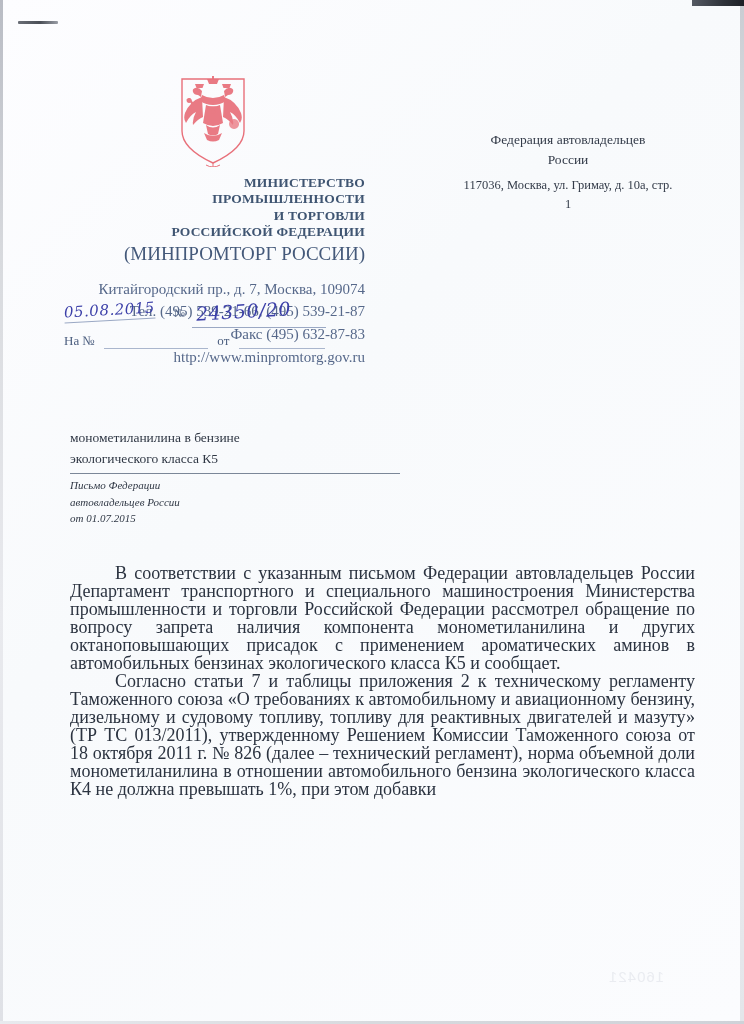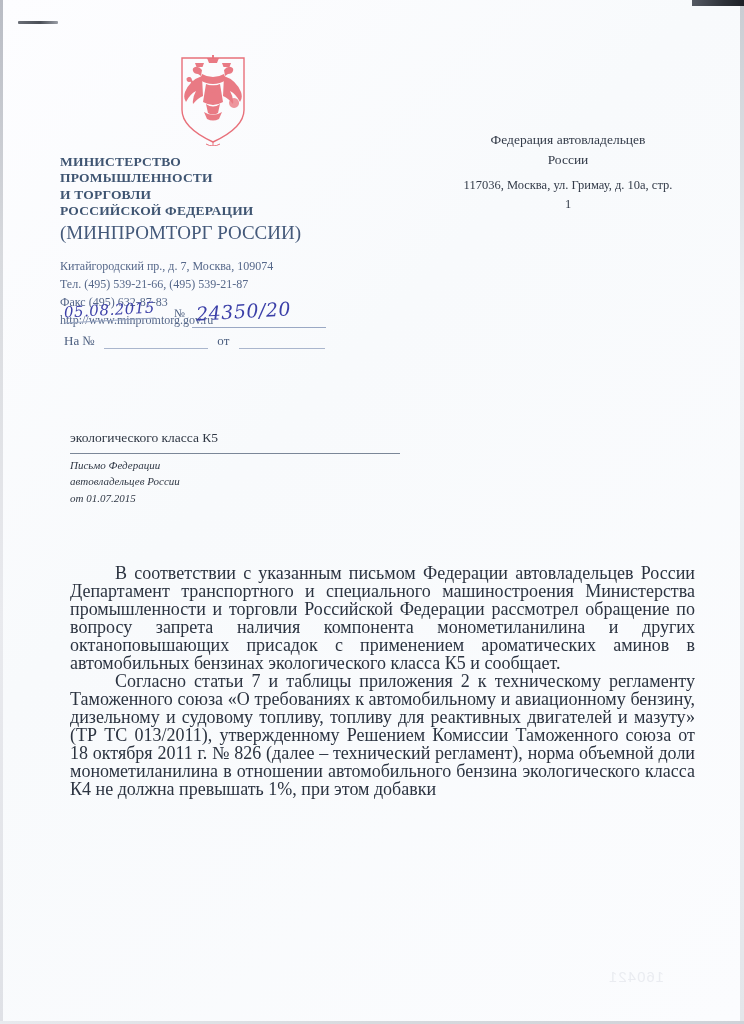--- a/index.html
+++ b/index.html
@@ -62,23 +62,23 @@
     font-size: 15px;
     color: #eaecf1;
     letter-spacing: 1px;
     transform: scaleX(-1);
     user-select: none;
   }
 
   
   .letterhead {
     position: absolute;
-    left: 60px; top: 54px;
+    left: 60px; top: 75px;
     width: 305px;
-    text-align: left;
+    text-align: right;
   }
   .emblem {
     width: 74px;
     height: 92px;
     margin: 0 auto 8px auto;
     display: block;
   }
   .ministry-name {
     font-size: 13.5px;
     font-weight: bold;
@@ -87,21 +87,21 @@
     letter-spacing: 0.2px;
   }
   .ministry-short {
     font-size: 19px;
     color: #44597a;
     line-height: 1.3;
     margin-top: 1px;
   }
   .contacts {
     margin-top: 11px;
-    font-size: 12px;
+    font-size: 15px;
     color: #56688a;
     line-height: 1.52;
   }
 
   
   .ref-block {
     position: absolute;
     left: 62px; top: 300px;
     width: 300px;
   }
@@ -300,20 +300,21 @@
   <div class="addressee">
     <div>Федерация автовладельцев</div>
     <div>России</div>
     <div class="addressee-addr">
       <div>117036, Москва, ул. Гримау, д. 10а, стр.</div>
       <div>1</div>
     </div>
   </div>
 
   <div class="subject">
+    <div>монометиланилина в бензине</div>
     <div>экологического класса К5</div>
     <div class="subject-rule"></div>
     <div class="subject-ref">
       <div>Письмо Федерации</div>
       <div>автовладельцев России</div>
       <div>от 01.07.2015</div>
     </div>
   </div>
 
   <div class="body-text">

